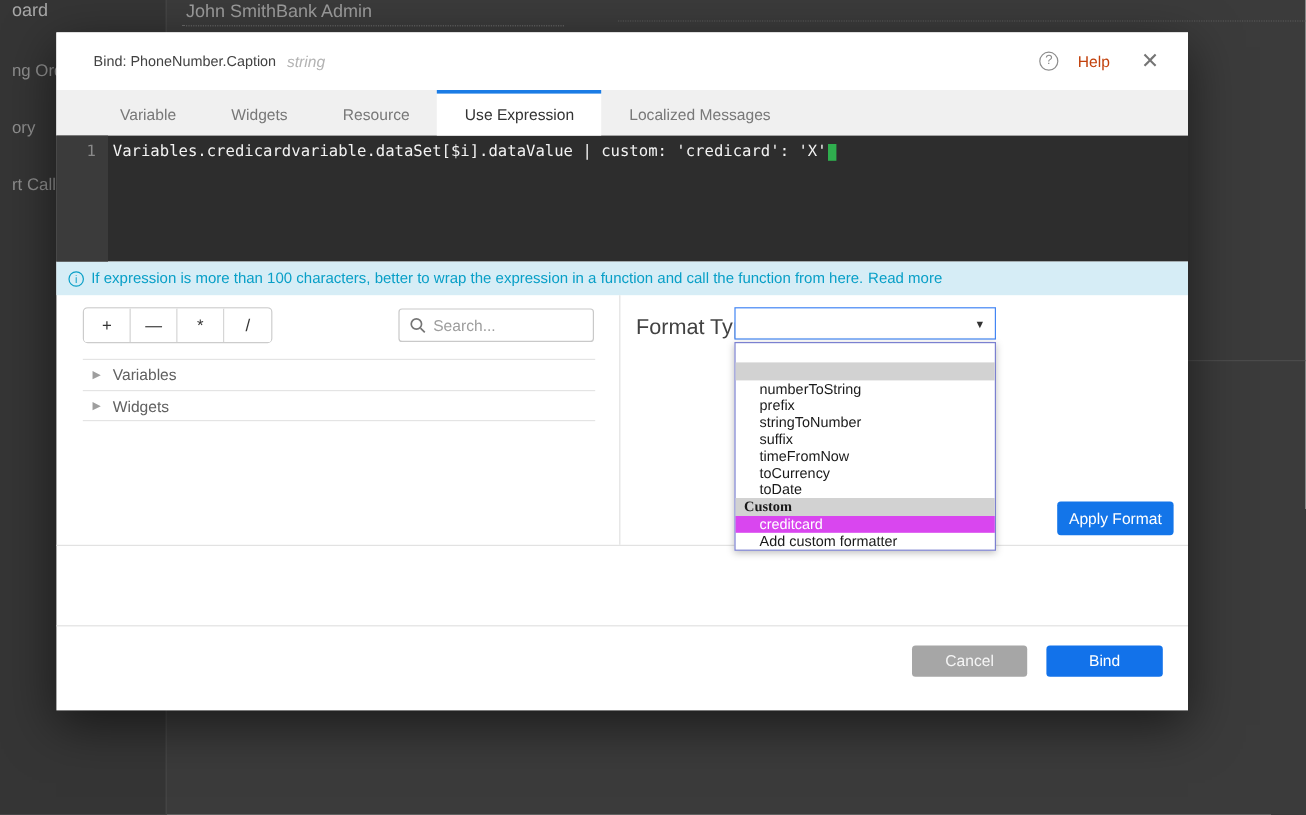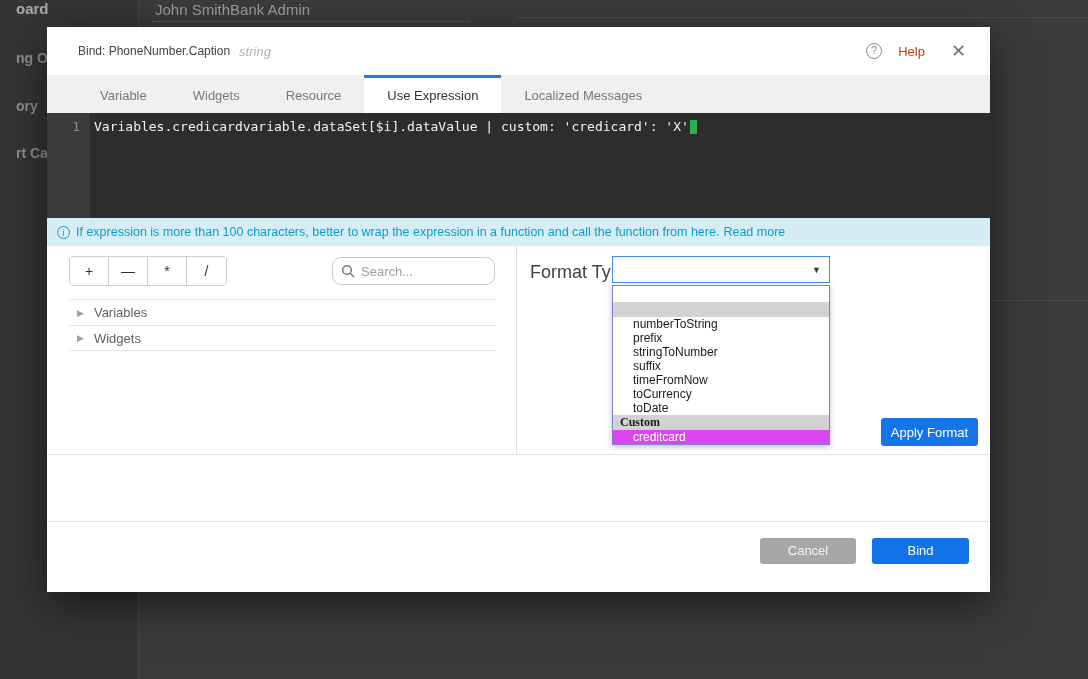--- a/index.html
+++ b/index.html
@@ -8,21 +8,21 @@
     font-family:"Liberation Sans","DejaVu Sans",sans-serif;
     background:#3b3b3b;
     position:relative;
   }
 
   
   .bg-sidebar {
     position:absolute; left:0; top:0; width:139px; height:679px;
     background:#353535; border-right:1px solid #494949;
   }
-  .bg-side-item { position:absolute; left:16px; color:#8f8f8f; font-weight:bold; font-size:14px; }
+  .bg-side-item { position:absolute; left:10px; color:#8f8f8f; font-weight:normal; font-size:14px; }
   .bg-side-item.first { color:#a9a9a9; font-size:15px; }
   .bg-topbar-text { position:absolute; left:155px; top:1px; color:#9c9c9c; font-size:15px; }
   .bg-dotted-1 { position:absolute; left:152px; top:21px; width:318px; border-bottom:1px dotted #6a6a6a; }
   .bg-dotted-2 { position:absolute; left:515px; top:17px; width:573px; border-bottom:1px dotted #585858; }
   .bg-faint-line { position:absolute; left:990px; top:300px; width:98px; border-bottom:1px solid #4b4b4b; }
 
   
   .modal {
     position:absolute; left:47px; top:27px; width:943px; height:565px;
     background:#ffffff; box-shadow:0 12px 40px rgba(0,0,0,0.55);
@@ -75,21 +75,21 @@
     border:1px solid #cccccc; border-radius:4px; overflow:hidden; height:30px;
   }
   .op-btn {
     width:39px; background:#fff; border:none; border-right:1px solid #cccccc;
     font-size:14px; color:#333; cursor:pointer; font-family:inherit;
   }
   .op-btn:last-child { border-right:none; }
 
   .search-box {
     position:absolute; left:285px; top:11px; width:163px; height:28px;
-    border:1px solid #c9c9c9; border-radius:9px; display:flex; align-items:center; padding:0 8px; background:#fff;
+    border:1px solid #c9c9c9; border-radius:3px; display:flex; align-items:center; padding:0 8px; background:#fff;
   }
   .search-box svg { flex:none; margin-right:6px; }
   .search-input { border:none; outline:none; width:100%; font-size:13px; color:#333; font-family:inherit; }
   .search-input::placeholder { color:#9e9e9e; }
 
   .tree { position:absolute; left:22px; right:20px; top:53px; }
   .tree-row {
     height:26px; display:flex; align-items:center; border-top:1px solid #e4e4e4;
     font-size:13px; color:#616161; cursor:pointer; padding-left:8px;
   }
@@ -213,20 +213,21 @@
     <div class="dd-row group"></div>
     <div class="dd-row">numberToString</div>
     <div class="dd-row">prefix</div>
     <div class="dd-row">stringToNumber</div>
     <div class="dd-row">suffix</div>
     <div class="dd-row">timeFromNow</div>
     <div class="dd-row">toCurrency</div>
     <div class="dd-row">toDate</div>
     <div class="dd-row group">Custom</div>
     <div class="dd-row selected">creditcard</div>
+    <div class="dd-row">Add custom formatter</div>
   </div>
 
   <div class="spacer"></div>
 
   <div class="modal-footer" style="border-top:1px solid #e2e2e2;">
     <button class="btn btn-cancel">Cancel</button>
     <button class="btn btn-bind">Bind</button>
   </div>
 
 </div>

